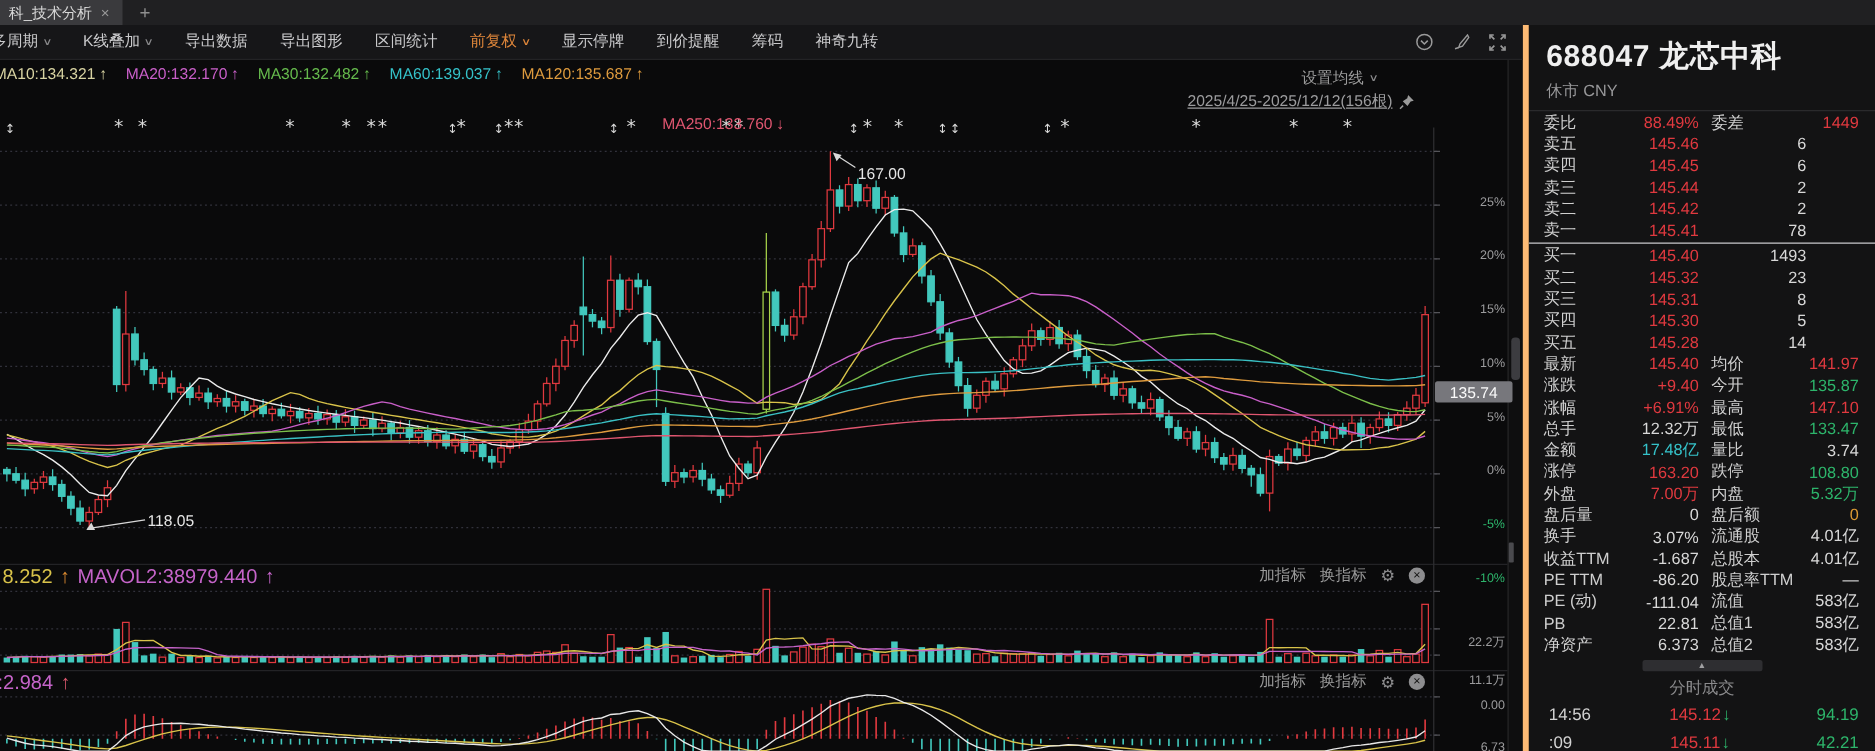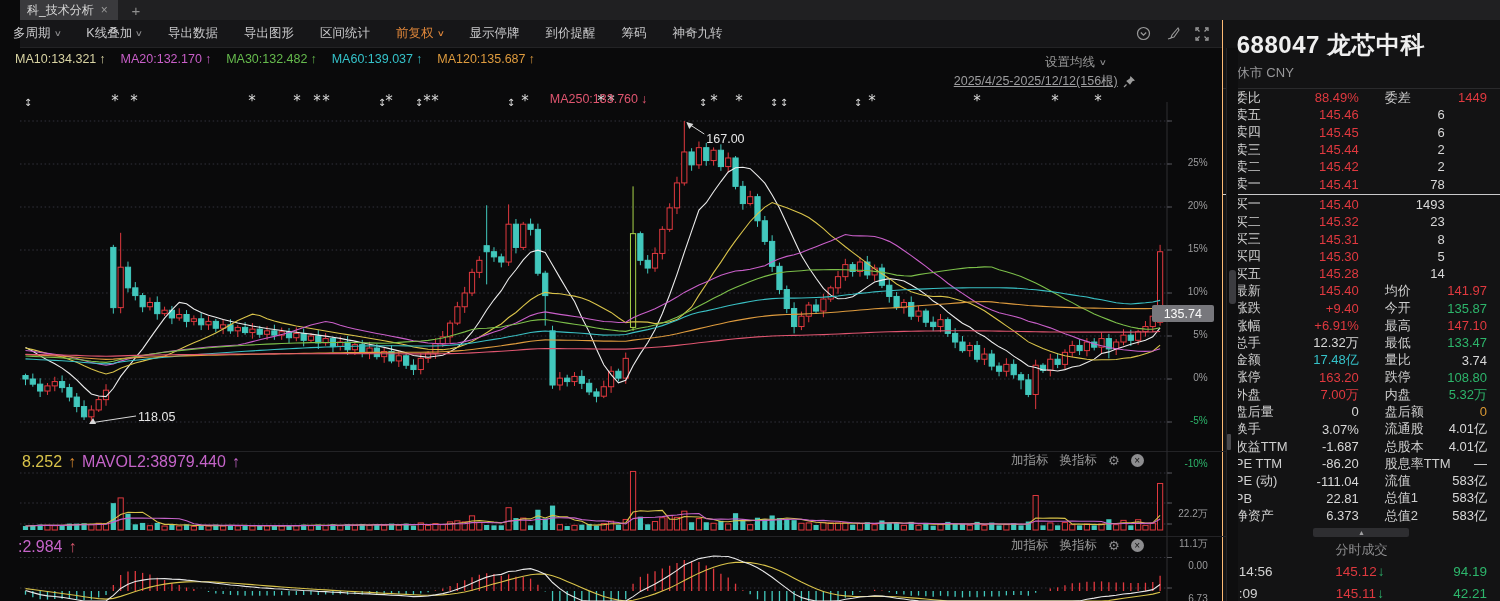--- a/index.html
+++ b/index.html
@@ -1,18 +1,18 @@
 <!DOCTYPE html>
 <html><head>
 <meta charset="utf-8">
 <style>
   * { margin:0; padding:0; box-sizing:border-box; }
   html,body { background:#000; }
   .app { width:1500px; height:601px; background:#0a0a0b; position:relative; overflow:hidden;
-         font-family:"Liberation Sans","DejaVu Sans",sans-serif; color:#d0d0d0;padding-left:20px; }
+         font-family:"Liberation Sans","DejaVu Sans",sans-serif; color:#d0d0d0; }
   
   .tabbar { height:20px; background:#202022; display:flex; align-items:stretch; }
   .tab { background:#3a3a3d; color:#d8d8d8; font-size:12px; display:flex; align-items:center;
          padding:0 7px; gap:7px; width:98px; }
   .tab-close { color:#9a9a9a; font-size:12px; cursor:pointer; }
   .newtab { width:36px; display:flex; align-items:center; justify-content:center; color:#8f8f8f; font-size:15px; }
   .body-row { display:flex; height:581px; }
   
   .chart-col { width:1218px; position:relative; background:#0a0a0b; }
   .toolbar { height:28px; display:flex; align-items:center; background:#161618; border-bottom:1px solid #232325;
@@ -42,29 +42,29 @@
   .macd-header { top:490px; left:-2px; }
   .lbl-y { color:#d9c34a; } .arr-y { color:#d9892f; }
   .lbl-m { color:#c564c9; } .arr-m { color:#c564c9; }
   .arr-r { color:#d4556a; }
   .pane-controls { position:absolute; right:78px; font-size:12.5px; color:#9a9a9a; display:flex; gap:11px; align-items:center; }
   .pc-vol { top:404px; } .pc-macd { top:489px; }
   .gear { font-size:13px; color:#8d8d8f; }
   .circle-x { width:13px; height:13px; border-radius:50%; background:#8d8d8f; color:#111;
               display:inline-flex; align-items:center; justify-content:center; font-size:10px; line-height:1; }
   
-  .right-panel { width:282px; background:#131314; border-left:1px solid #fdba74; display:flex;
+  .right-panel { width:282px; background:#131314; border-left:5px solid #fdba74; display:flex;
                  flex-direction:column; font-size:13px; overflow:hidden; }
   .rp-head { padding:9px 14px 0; border-bottom:1px solid #2a2a2c; }
   .rp-title { font-size:24px; color:#efefef; font-weight:bold; letter-spacing:.5px; }
   .rp-status { font-size:13px; color:#98989a; margin-top:3px; padding-bottom:6px; }
   .rp-row { display:flex; height:17.3px; align-items:center; padding:0 13px 0 12px; flex:none; }
   .rp-row .l  { width:56px; color:#cfcfcf; white-space:nowrap; }
   .rp-row .v1 { width:68px; text-align:right; }
-  .rp-row .l2 { margin-left:26px; flex:1; color:#cfcfcf; white-space:nowrap; }
+  .rp-row .l2 { margin-left:10px; flex:1; color:#cfcfcf; white-space:nowrap; }
   .rp-row .v2 { text-align:right; }
   .ob-row .q  { width:86px; text-align:right; color:#d8d8d8; }
   .sep-strong { height:1px; background:#c9c9cb; margin:1px 0; flex:none; }
   .cr { color:#e0393f; } .cg { color:#2db56b; } .cw { color:#d8d8d8; } .cc { color:#35c2c9; } .co { color:#dd9a34; }
   .collapse { height:13px; display:flex; justify-content:center; align-items:center; flex:none; margin-top:2px; }
   .collapse-inner { width:96px; height:9px; background:#2e2e31; border-radius:2px; color:#a0a0a2;
                     font-size:7px; display:flex; align-items:center; justify-content:center; }
   .trades-title { height:21px; display:flex; align-items:center; justify-content:center; color:#8b8b8d; flex:none; }
   .trades { height:53px; overflow:hidden; flex:none; }
   .trade-row { display:flex; height:22px; align-items:center; padding:0 13px 0 16px; font-size:13.5px; }

